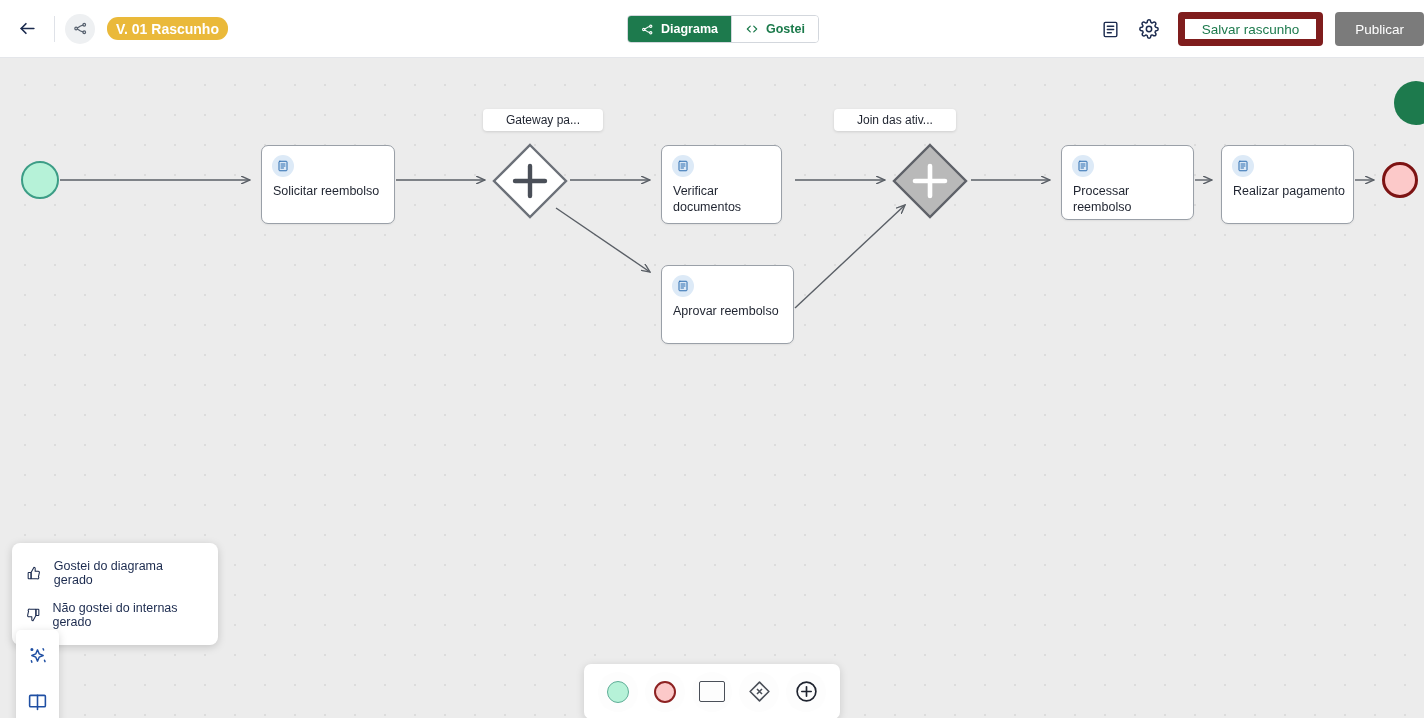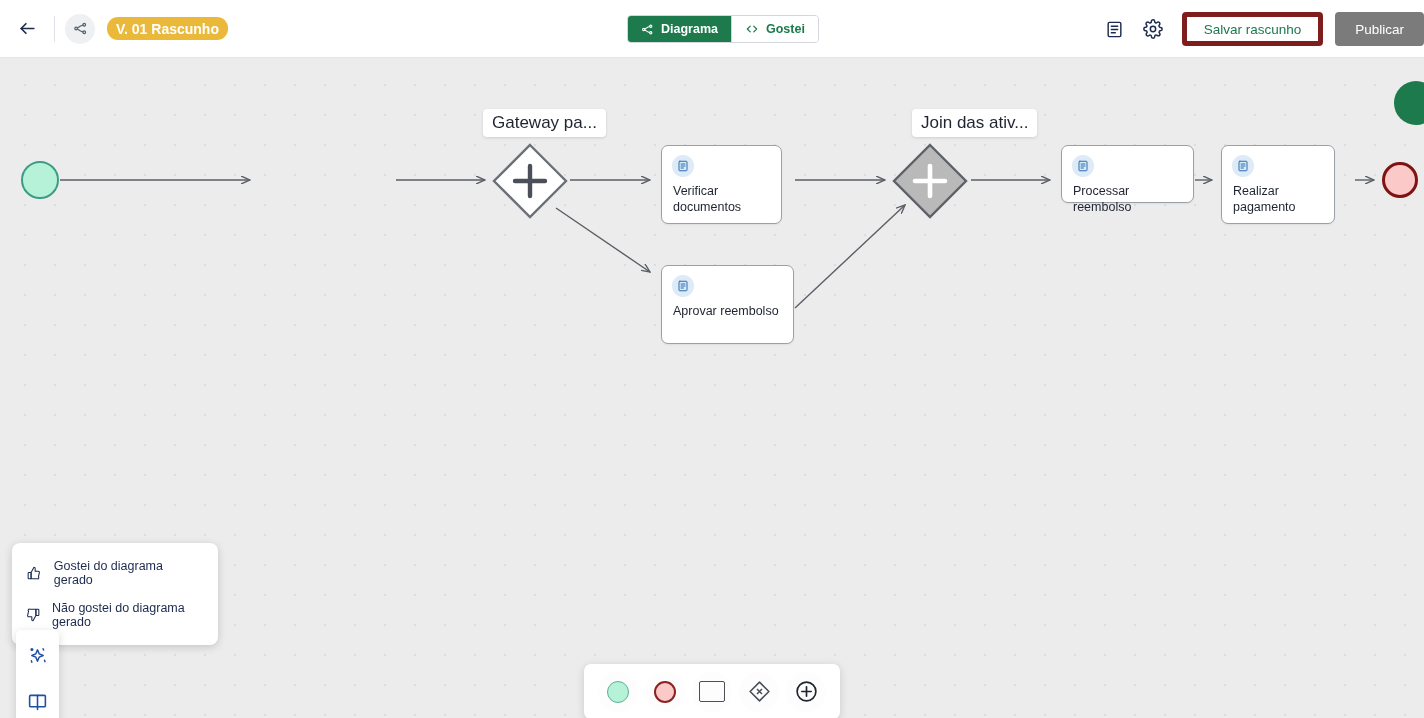--- a/index.html
+++ b/index.html
@@ -67,21 +67,21 @@
     display: flex; align-items: center; gap: 0; padding-right: 0;
   }
   .icon-btn {
     width: 38px; height: 38px;
     display: flex; align-items: center; justify-content: center;
     cursor: pointer; color: #1b2a4e;
   }
   .btn-outline {
     height: 34px; display: flex; align-items: center; justify-content: center;
     padding: 0 17px; margin-left: 10px;
-    border: 5px solid #7f1d1d; border-radius: 4px;
+    border: 7px solid #7f1d1d; border-radius: 4px;
     color: #1d7a4d; background: #fff;
     font-size: 13.5px; cursor: pointer; white-space: nowrap;
   }
   .btn-solid {
     height: 34px; display: flex; align-items: center; justify-content: center;
     padding: 0 20px; margin-left: 12px;
     background: #7b7b7b; color: #ffffff; border-radius: 4px;
     font-size: 13.5px; cursor: pointer; white-space: nowrap;
   }
 
@@ -126,21 +126,21 @@
   .end-event   { background: #fcc9c9; border: 3px solid #7d1313; }
 
   .gateway {
     position: absolute; cursor: pointer;
     display: flex; align-items: center; justify-content: center;
   }
 
   .node-tag {
     position: absolute;
     background: #ffffff; border-radius: 4px;
-    padding: 4px 9px; font-size: 17px; color: #1f2430;
+    padding: 4px 23px; font-size: 12px; color: #1f2430;
     box-shadow: 0 1px 3px rgba(0,0,0,.13);
     white-space: nowrap;
   }
 
   
   .fab-green {
     position: absolute; top: 23px; right: -14px;
     width: 44px; height: 44px; border-radius: 50%;
     background: #1d7a4d; cursor: pointer;
   }
@@ -277,20 +277,31 @@
       <line x1="795" y1="250" x2="905" y2="147" marker-end="url(#arr)"></line>
       <line x1="971" y1="122" x2="1050" y2="122" marker-end="url(#arr)"></line>
       <line x1="1195" y1="122" x2="1212" y2="122" marker-end="url(#arr)"></line>
       <line x1="1355" y1="122" x2="1374" y2="122" marker-end="url(#arr)"></line>
     </g>
   </svg>
 
   <div class="event-node start-event" style="left:21px; top:103px; width:38px; height:38px;"></div>
   <div class="event-node end-event" style="left:1382px; top:104px; width:36px; height:36px;"></div>
 
+  <div class="node" style="left:261px; top:87px; width:134px; height:79px;">
+    <div class="node-icon">
+      <svg width="12" height="12" viewBox="0 0 24 24" fill="none" stroke="currentColor" stroke-width="2" stroke-linecap="round">
+          <rect x="4" y="2.5" width="16" height="19" rx="1.6"></rect>
+          <line x1="8" y1="8" x2="16" y2="8"></line>
+          <line x1="8" y1="12" x2="16" y2="12"></line>
+          <line x1="8" y1="16" x2="13" y2="16"></line>
+        </svg>
+    </div>
+    <div class="node-label">Solicitar reembolso</div>
+  </div>
 
   <div class="node" style="left:661px; top:87px; width:121px; height:79px;">
     <div class="node-icon">
       <svg width="12" height="12" viewBox="0 0 24 24" fill="none" stroke="currentColor" stroke-width="2" stroke-linecap="round">
           <rect x="4" y="2.5" width="16" height="19" rx="1.6"></rect>
           <line x1="8" y1="8" x2="16" y2="8"></line>
           <line x1="8" y1="12" x2="16" y2="12"></line>
           <line x1="8" y1="16" x2="13" y2="16"></line>
         </svg>
     </div>
@@ -302,54 +313,54 @@
       <svg width="12" height="12" viewBox="0 0 24 24" fill="none" stroke="currentColor" stroke-width="2" stroke-linecap="round">
           <rect x="4" y="2.5" width="16" height="19" rx="1.6"></rect>
           <line x1="8" y1="8" x2="16" y2="8"></line>
           <line x1="8" y1="12" x2="16" y2="12"></line>
           <line x1="8" y1="16" x2="13" y2="16"></line>
         </svg>
     </div>
     <div class="node-label">Aprovar reembolso</div>
   </div>
 
-  <div class="node" style="left:1061px; top:87px; width:133px; height:58px;">
+  <div class="node" style="left:1061px; top:87px; width:133px; height:75px;">
     <div class="node-icon">
       <svg width="12" height="12" viewBox="0 0 24 24" fill="none" stroke="currentColor" stroke-width="2" stroke-linecap="round">
           <rect x="4" y="2.5" width="16" height="19" rx="1.6"></rect>
           <line x1="8" y1="8" x2="16" y2="8"></line>
           <line x1="8" y1="12" x2="16" y2="12"></line>
           <line x1="8" y1="16" x2="13" y2="16"></line>
         </svg>
     </div>
     <div class="node-label">Processar reembolso</div>
   </div>
 
-  <div class="node" style="left:1221px; top:87px; width:114px; height:79px;padding-left:44px;">
+  <div class="node" style="left:1221px; top:87px; width:133px; height:79px;padding-left:44px;">
     <div class="node-icon">
       <svg width="12" height="12" viewBox="0 0 24 24" fill="none" stroke="currentColor" stroke-width="2" stroke-linecap="round">
           <rect x="4" y="2.5" width="16" height="19" rx="1.6"></rect>
           <line x1="8" y1="8" x2="16" y2="8"></line>
           <line x1="8" y1="12" x2="16" y2="12"></line>
           <line x1="8" y1="16" x2="13" y2="16"></line>
         </svg>
     </div>
     <div class="node-label">Realizar pagamento</div>
   </div>
 
   <div class="node-tag" style="left:483px; top:51px;">Gateway pa...</div>
   <div class="gateway" style="left:491px; top:84px; width:78px; height:78px;">
     <svg width="78" height="78" viewBox="0 0 78 78">
       <polygon points="39,3 75,39 39,75 3,39" fill="#ffffff" stroke="#6b7078" stroke-width="2.4"></polygon>
       <line x1="39" y1="24" x2="39" y2="54" stroke="#4a4f58" stroke-width="4.4" stroke-linecap="round"></line>
       <line x1="24" y1="39" x2="54" y2="39" stroke="#4a4f58" stroke-width="4.4" stroke-linecap="round"></line>
     </svg>
   </div>
 
-  <div class="node-tag" style="left:912px; top:51px;">Join das ativ...</div>
+  <div class="node-tag" style="left:834px; top:51px;">Join das ativ...</div>
   <div class="gateway" style="left:891px; top:84px; width:78px; height:78px;">
     <svg width="78" height="78" viewBox="0 0 78 78">
       <polygon points="39,3 75,39 39,75 3,39" fill="#b9b9b9" stroke="#5e6168" stroke-width="2.4"></polygon>
       <line x1="39" y1="24" x2="39" y2="54" stroke="#ffffff" stroke-width="4.6" stroke-linecap="round"></line>
       <line x1="24" y1="39" x2="54" y2="39" stroke="#ffffff" stroke-width="4.6" stroke-linecap="round"></line>
     </svg>
   </div>
 
   <div class="fab-green"></div>
 
@@ -363,21 +374,21 @@
       </span>
       <span>Gostei do diagrama gerado</span>
     </div>
     <div class="fb-item">
       <span class="fb-ico">
         <svg width="14" height="14" viewBox="0 0 24 24" fill="none" stroke="currentColor" stroke-width="1.8" stroke-linecap="round" stroke-linejoin="round">
             <path d="M17 2v11l-5 9a2 2 0 0 1-2-2v-5H4.8a2 2 0 0 1-2-2.4l1.6-7.2A2 2 0 0 1 6.4 2z"></path>
             <rect x="17" y="2" width="5" height="11" rx="1"></rect>
           </svg>
       </span>
-      <span>Não gostei do diagrama gerado</span>
+      <span>Não gostei do internas gerado</span>
     </div>
   </div>
 
   <div class="left-rail">
     <div class="rail-btn">
       <svg width="21" height="21" viewBox="0 0 24 24" fill="none" stroke="currentColor" stroke-width="1.7" stroke-linecap="round" stroke-linejoin="round">
         <path d="M12 5.5 L13.9 10.1 L18.5 12 L13.9 13.9 L12 18.5 L10.1 13.9 L5.5 12 L10.1 10.1 Z"></path>
         <path d="M18.4 4.3 L19 5.8 M5 18 L5.6 19.6 M20 17.5 L20.6 19"></path>
         <circle cx="5.6" cy="5.2" r="0.9"></circle>
       </svg>

